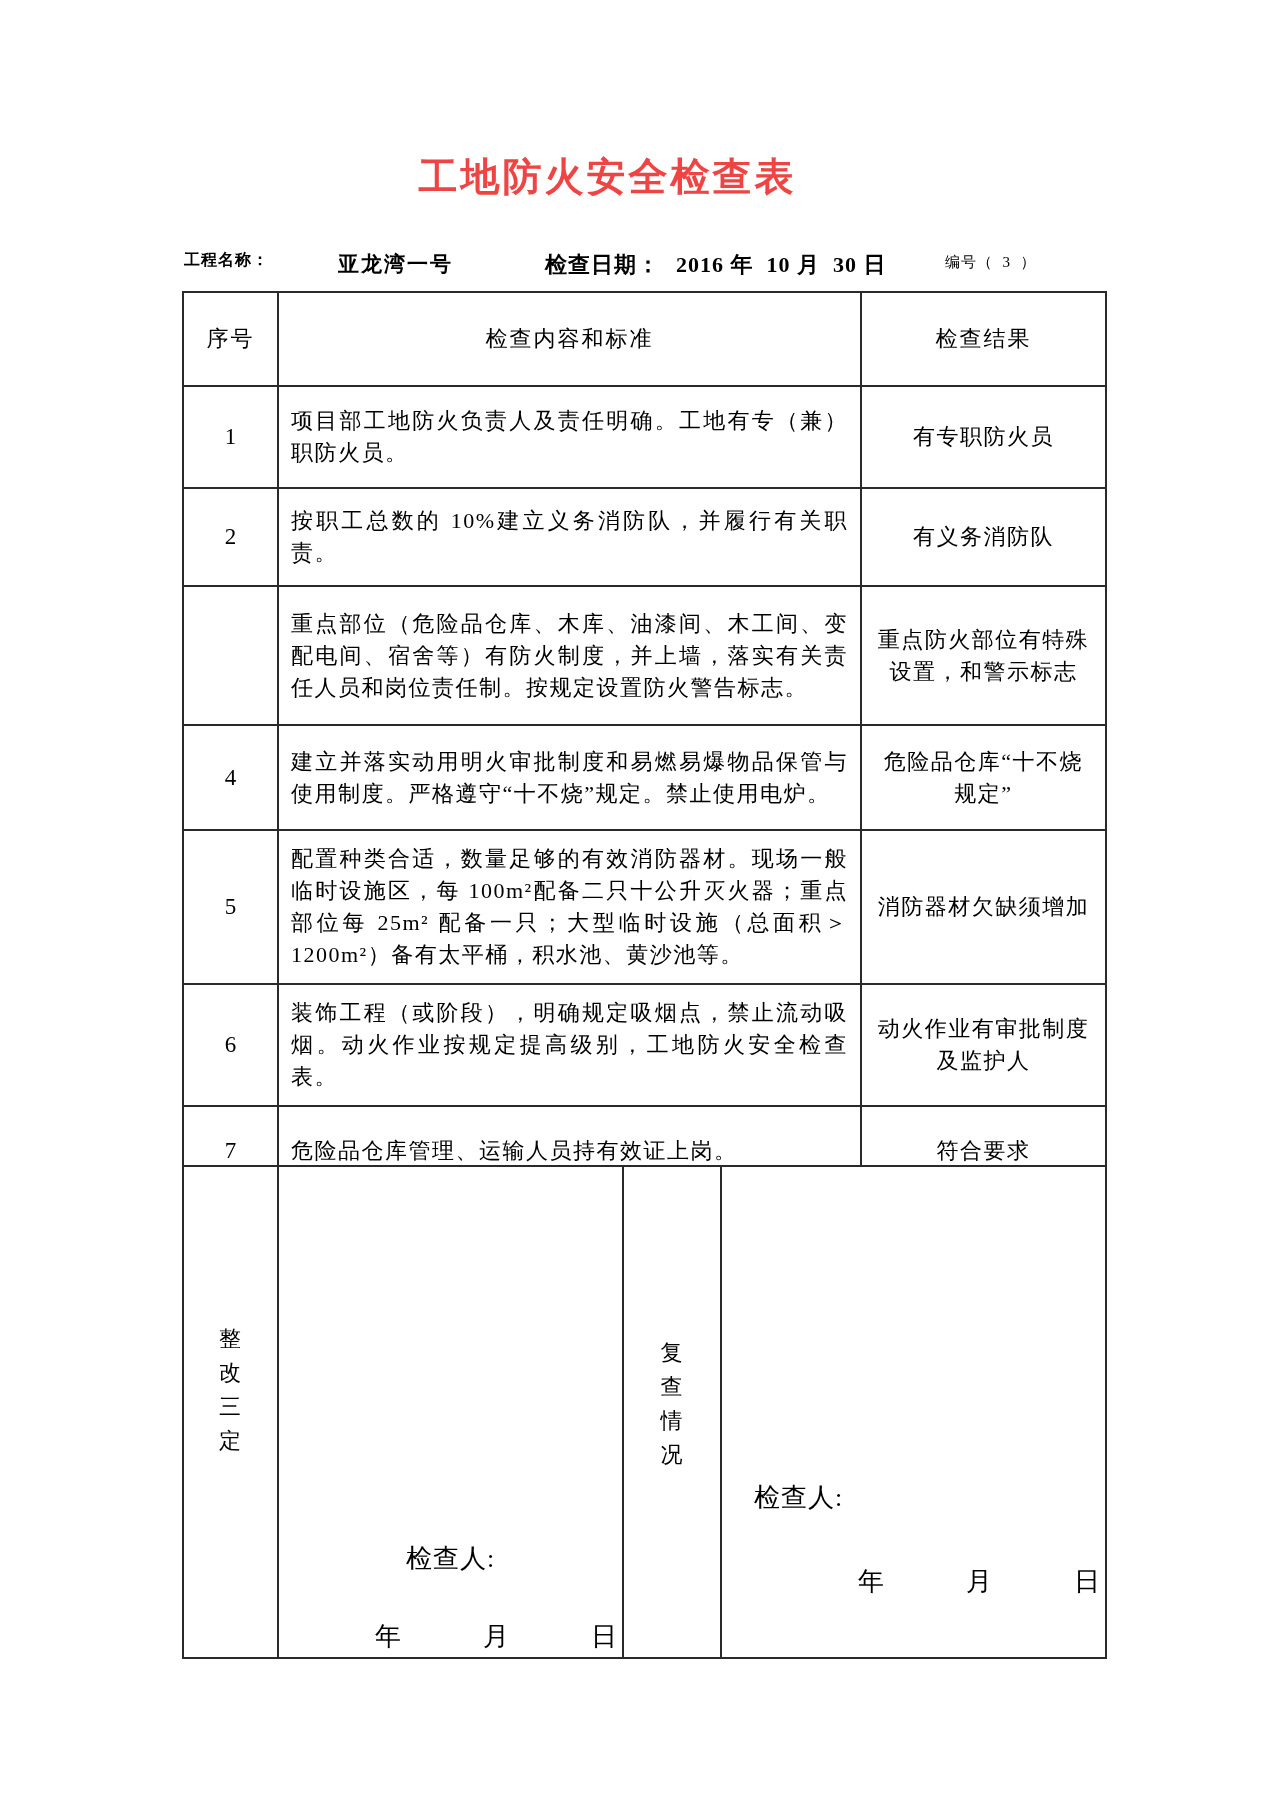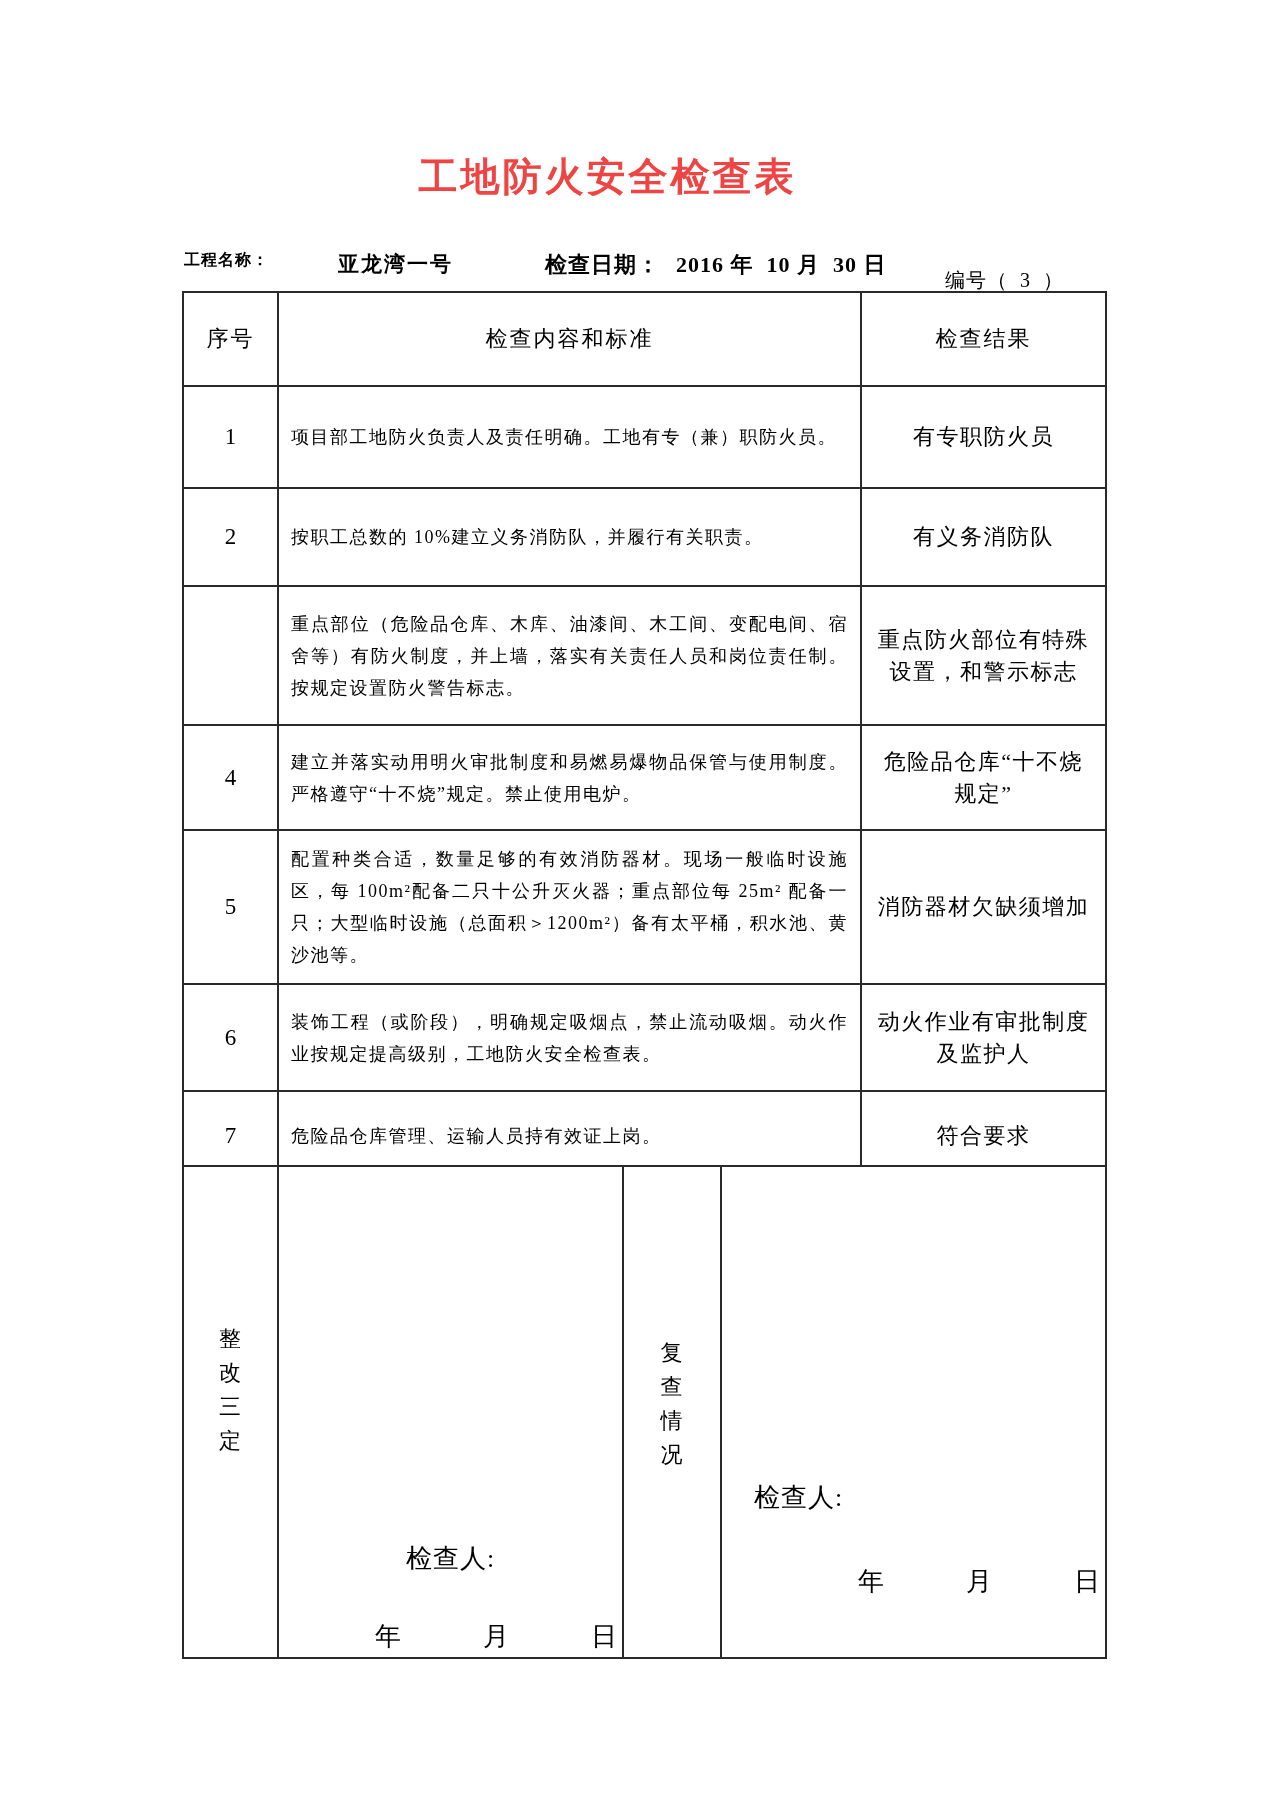--- a/index.html
+++ b/index.html
@@ -21,21 +21,21 @@
     font-family:"Liberation Sans","DejaVu Sans",sans-serif;
     font-size:39px;font-weight:bold;letter-spacing:3px;
     color:#ef4444;
   }
   .info-row{position:absolute;left:182px;top:250px;width:1000px;height:40px;}
   .info-seg{position:absolute;top:0;white-space:pre;color:#000;}
   .seg1{left:2px;font-size:16px;font-weight:bold;letter-spacing:1px;}
   .seg2{left:156px;font-size:21px;font-weight:bold;letter-spacing:2px;}
   .seg3{left:363px;font-size:22px;font-weight:bold;letter-spacing:1px;}
   .seg4{left:494px;font-size:22px;font-weight:bold;letter-spacing:1px;}
-  .seg5{left:763px;font-size:20px;top:17px;letter-spacing:1px;}
+  .seg5{left:763px;font-size:15px;top:3px;letter-spacing:1px;}
 
   table.main, table.bottom{
     position:absolute;left:182px;
     border-collapse:collapse;
     table-layout:fixed;
     background:#fff;
   }
   table.main{top:291px;}
   table.bottom{top:1165px;}
   table.main td, table.main th,
@@ -44,21 +44,21 @@
     padding:12px;
     vertical-align:middle;
   }
   th.h-no, th.h-content, th.h-result{
     font-weight:normal;font-size:22px;letter-spacing:2px;text-align:center;color:#000;
   }
   td.cell-no{
     text-align:center;font-size:23px;color:#000;
   }
   td.cell-content{
-    font-size:18px;line-height:32px;letter-spacing:1.5px;
+    font-size:22px;line-height:32px;letter-spacing:1.5px;
     padding:6px 10px 6px 13px;
     text-align:justify;color:#000;
   }
   td.cell-result{
     font-size:22px;line-height:32px;letter-spacing:1.5px;
     text-align:center;padding:0 18px;color:#000;margin-left:20px;
   }
   .vtext{
     width:1.1em;margin:0 auto;
     font-size:22px;line-height:34px;letter-spacing:1px;

